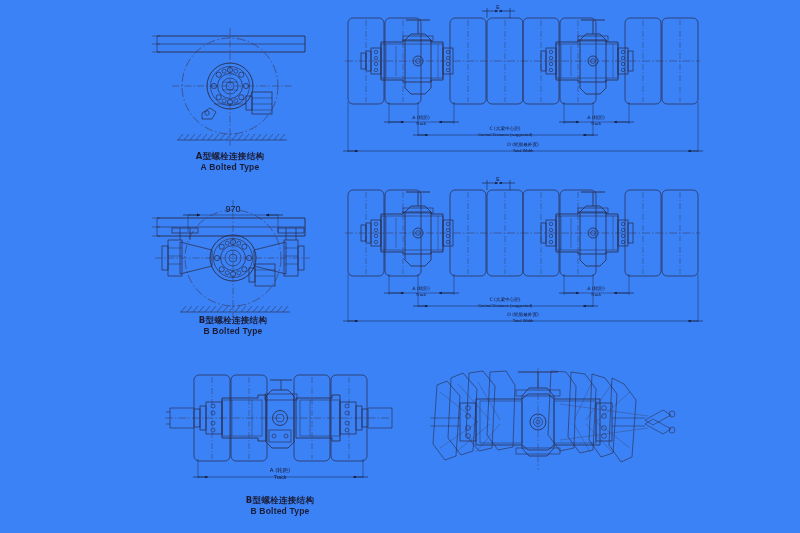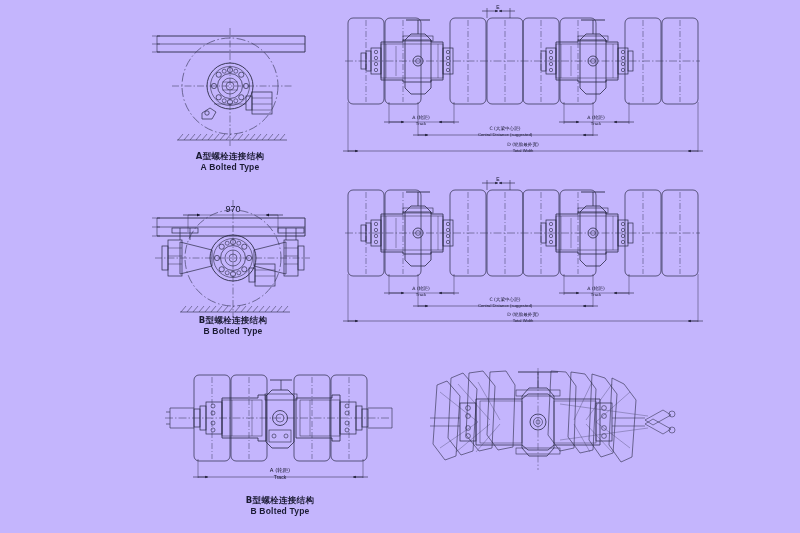--- a/index.html
+++ b/index.html
@@ -1,21 +1,21 @@
 <!DOCTYPE html>
 <html><head>
 <meta charset="utf-8">
 <style>
   html,body{margin:0;padding:0;background:#ffffff;}
   body{
     width:800px;height:533px;overflow:hidden;
     font-family:"Liberation Sans","DejaVu Sans",sans-serif;
     color:#1a1a2e;
   }
-  #sheet{position:relative;width:800px;height:533px;background:#c4b5fd;}
+  #sheet{position:relative;width:800px;height:533px;background:#3b82f6;}
   svg.dw{position:absolute;left:0;top:0;width:800px;height:533px;}
   .cap-cn{font-family:"DejaVu Sans",sans-serif;font-size:8.5px;font-weight:bold;fill:#1b1b33;letter-spacing:.3px;}
   .cap-en{font-family:"Liberation Sans",sans-serif;font-size:8.5px;font-weight:bold;fill:#1b1b33;letter-spacing:.2px;}
   .dim-cn{font-family:"DejaVu Sans",sans-serif;font-size:4.6px;fill:#15152b;}
   .dim-en{font-family:"Liberation Sans",sans-serif;font-size:4.2px;fill:#15152b;}
   .dim-num{font-family:"Liberation Sans",sans-serif;font-size:9px;fill:#15152b;}
   .dim-e{font-family:"Liberation Sans",sans-serif;font-size:5px;fill:#15152b;}
   text{white-space:pre;}
 </style>
 </head>

